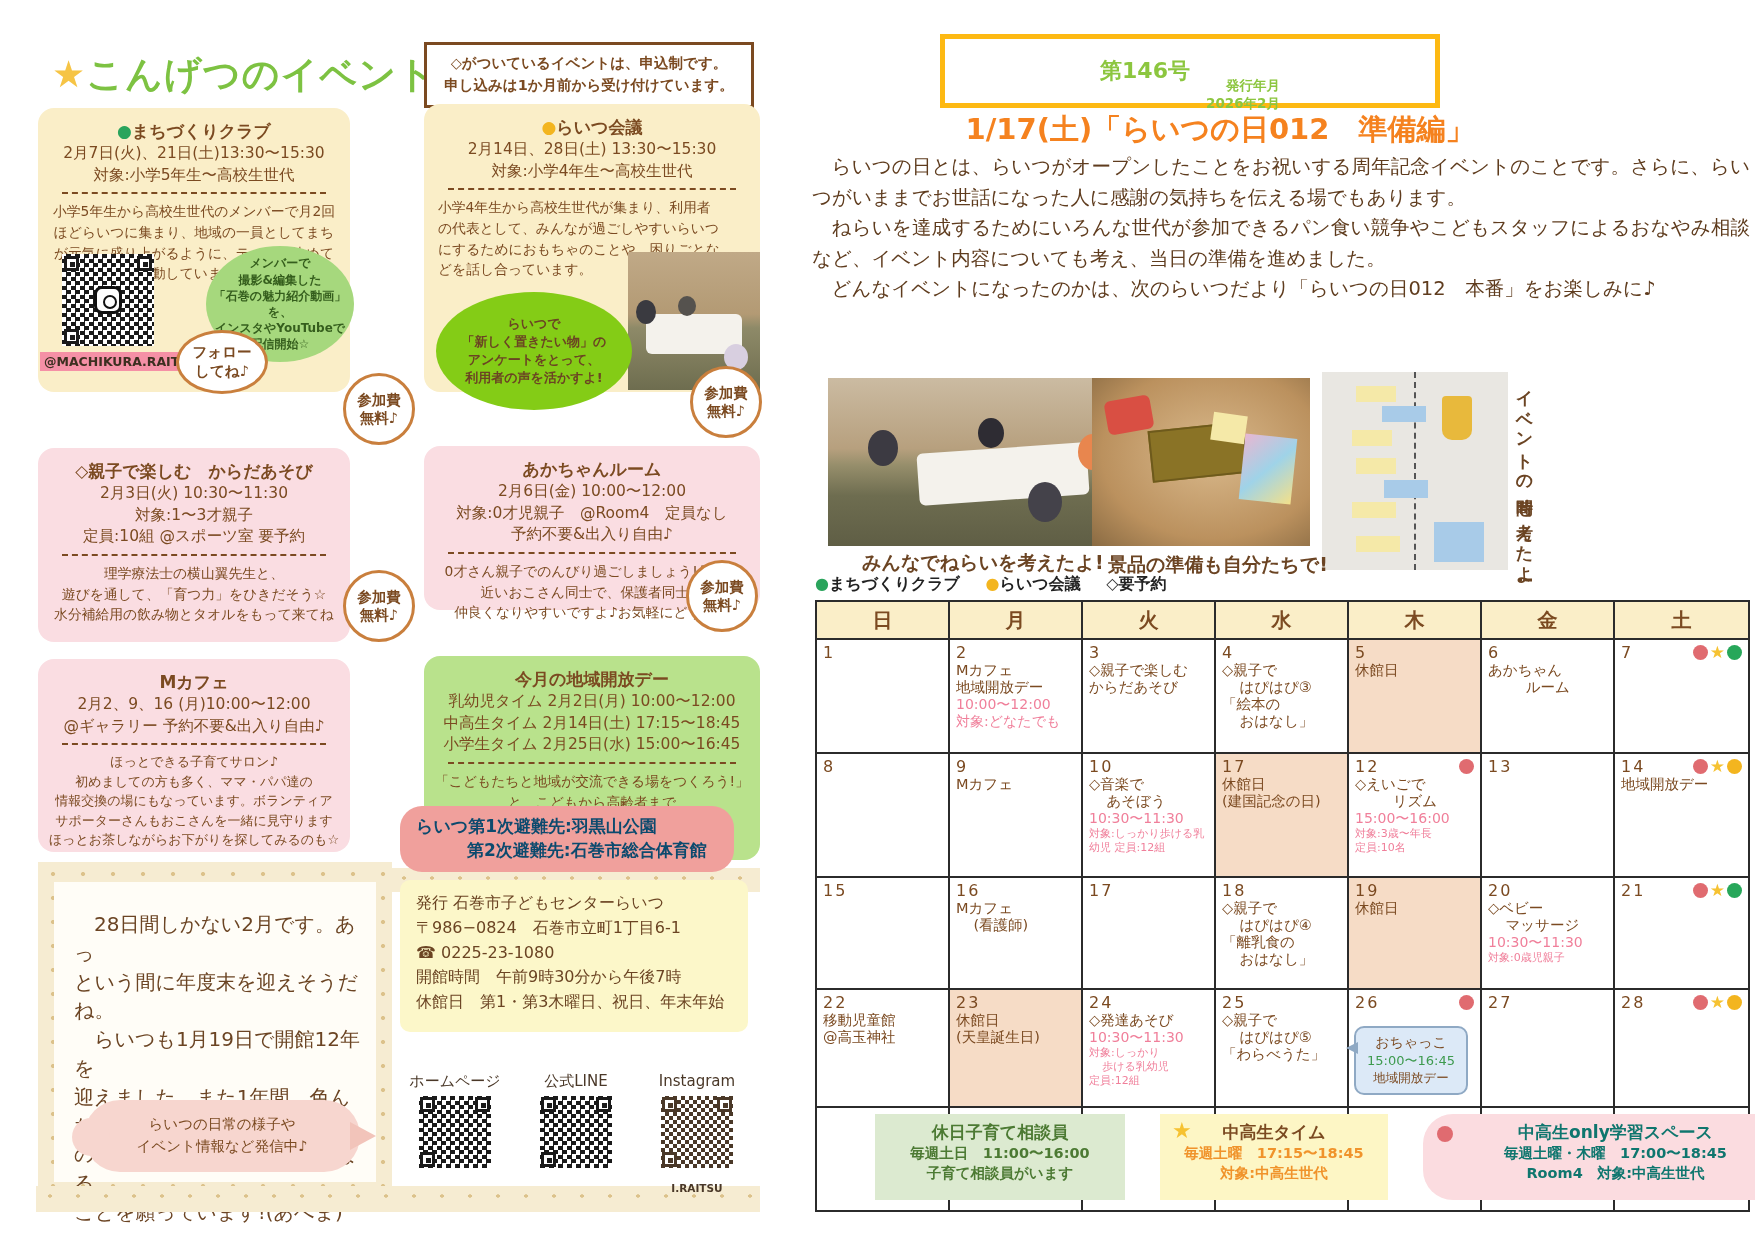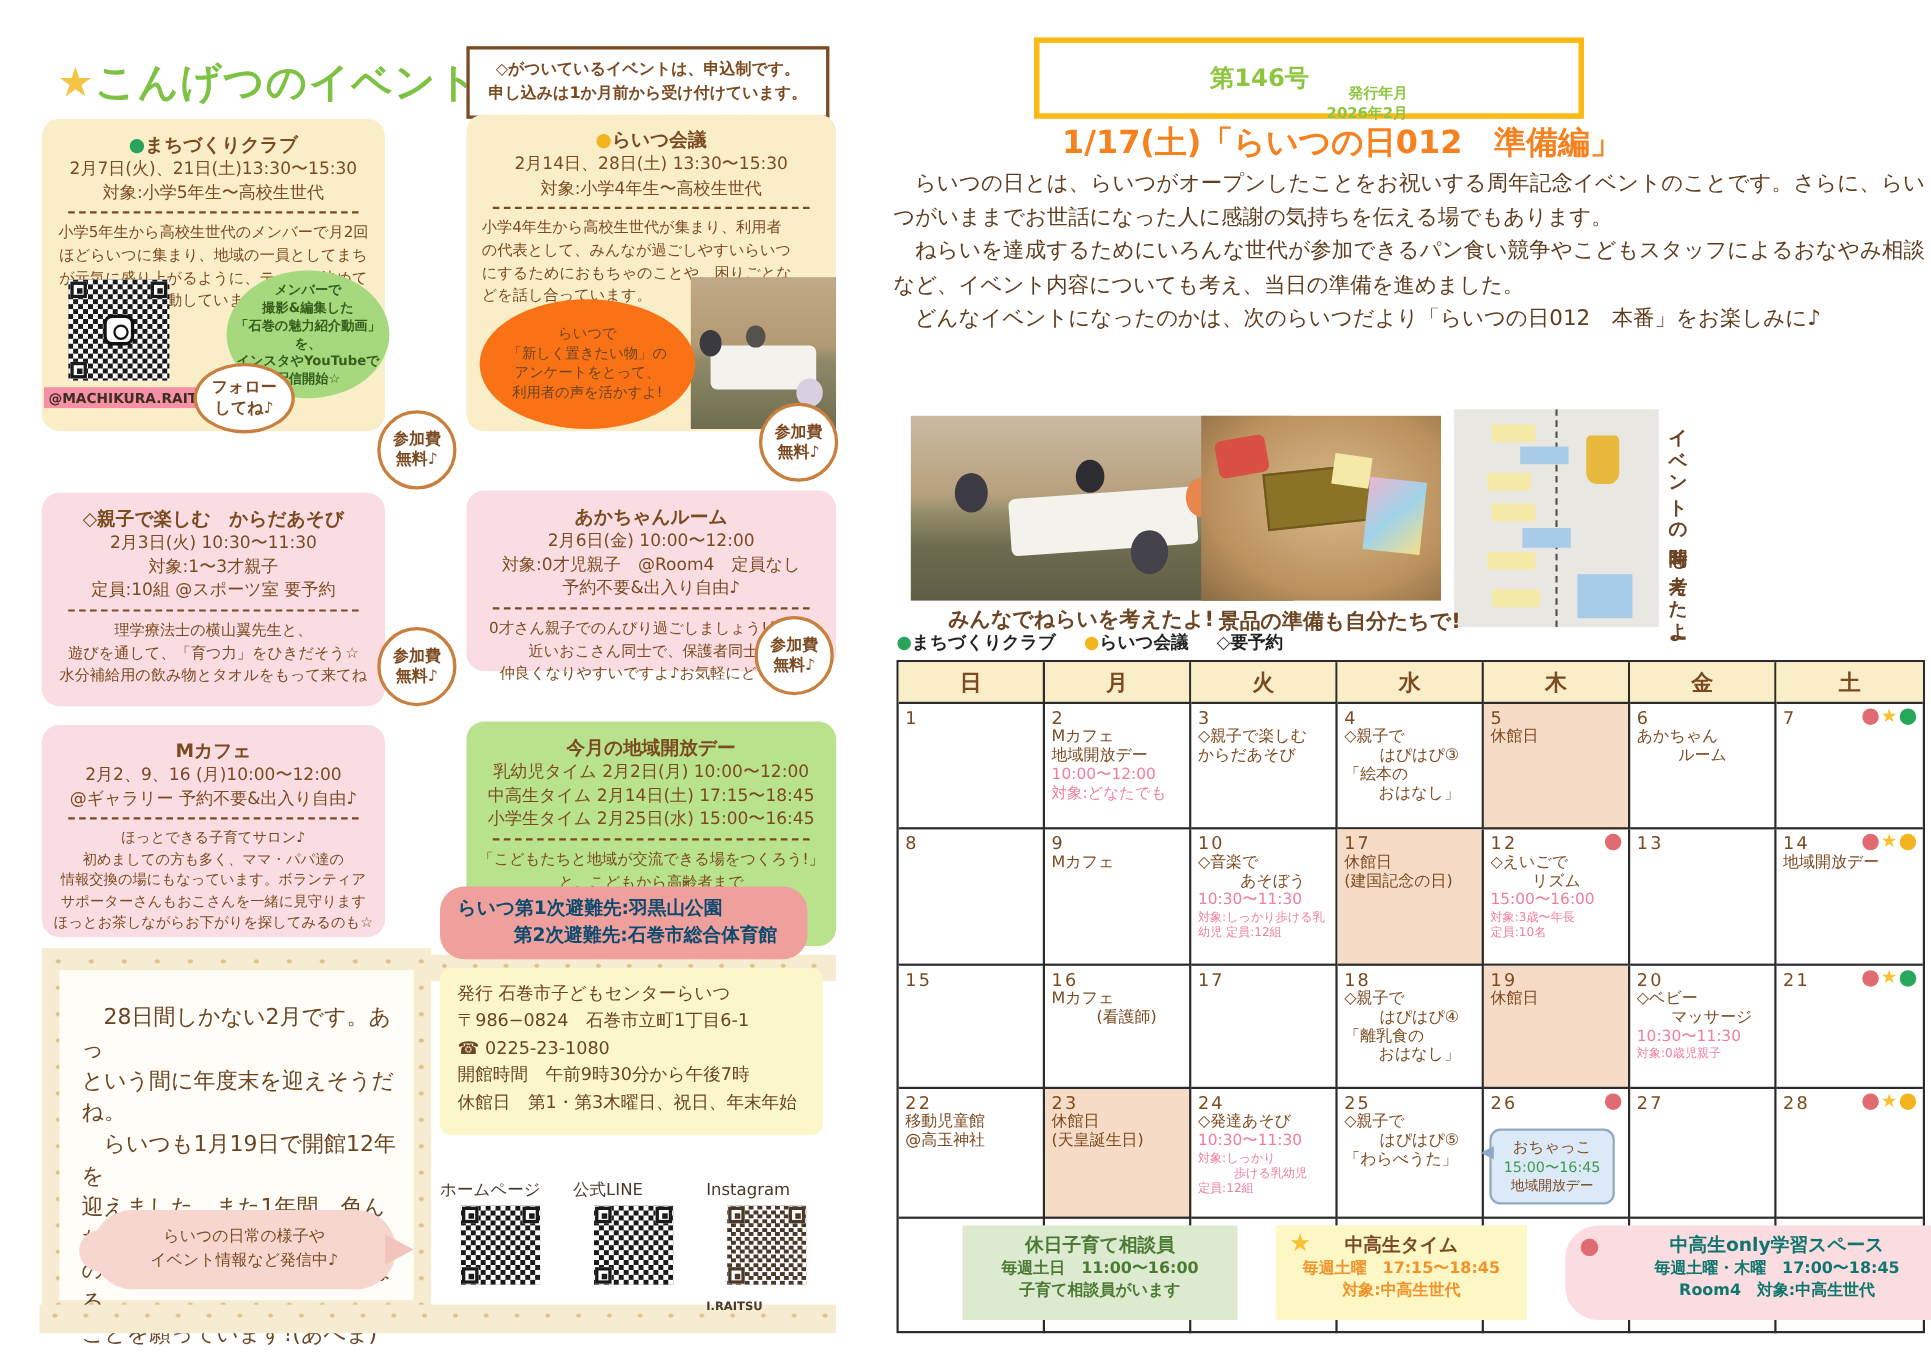--- a/index.html
+++ b/index.html
@@ -49,22 +49,22 @@
     border:2.5px solid #111; border-radius:50%; }
   #machi-handle { left:40px; top:352px; background:#f590a6; color:#3d2f20; font-size:12.5px;
     font-weight:bold; padding:2px 4px; z-index:4; }
 
   .balloon { position:absolute; border-radius:50%; display:flex; align-items:center; justify-content:center;
     text-align:center; z-index:5; }
   #balloon-machi { left:206px; top:246px; width:148px; height:116px; background:#a6d87d;
     color:#355e1d; font-size:12px; font-weight:bold; line-height:1.35; }
   #bubble-follow { left:176px; top:330px; width:92px; height:64px; background:#fff;
     border:3px solid #c97f3d; color:#7b4a21; font-size:14.5px; font-weight:bold; line-height:1.3; z-index:6; }
-  #balloon-kaigi { left:436px; top:272px; width:196px; height:118px; background:#f97316;
-    color:#6b4423; font-size:13px; font-weight:normal; line-height:1.4; }
+  #balloon-kaigi { left:436px; top:292px; width:196px; height:118px; background:#84cc16;
+    color:#6b4423; font-size:13px; font-weight:bold; line-height:1.4; }
 
   .photo { position:absolute; overflow:hidden; }
   #photo-kaigi { left:628px; top:252px; width:132px; height:138px;
     background:linear-gradient(180deg,#c0a987 0%,#b39a74 45%,#8e8a68 55%,#6e6d4f 100%); }
   .ptable { position:absolute; background:#f4f2ec; border-radius:6px; }
   .pperson { position:absolute; border-radius:50%; }
 
   #frame { left:38px; top:862px; width:354px; height:334px; background:#f6ecd2;
     background-image:radial-gradient(#dcc28b 2px, transparent 2.6px); background-size:30px 24px; }
   #frame-in { position:absolute; left:16px; top:20px; right:16px; bottom:14px; background:#fffdf7; }
@@ -81,21 +81,21 @@
     background-image:radial-gradient(#dcc28b 2px, transparent 2.6px); background-size:28px 20px; }
   #tape-top { left:390px; top:868px; width:370px; height:24px; }
   #tape-bottom { left:36px; top:1186px; width:724px; height:26px; }
 
   #evac { left:400px; top:806px; width:334px; height:66px; background:#f0a09c; border-radius:22px;
     color:#0c4a6e; font-size:17px; font-weight:bold; padding:9px 16px; line-height:1.4; text-align:left; }
   #pub { left:400px; top:880px; width:348px; height:152px; background:#fcf7c9; border-radius:10px;
     color:#6b4423; font-size:16px; font-weight:500; padding:11px 16px; line-height:1.55; text-align:left; }
 
   #qrrow { left:400px; top:1072px; width:352px; display:flex; justify-content:space-between; }
-  .qrcol { width:110px; color:#4a3828; font-size:15px; font-weight:500; position:relative; height:118px; }
+  .qrcol { width:110px; text-align:center; color:#4a3828; font-size:15px; font-weight:500; position:relative; height:118px; }
   .qrcol .qr { left:50%; transform:translateX(-50%); top:24px; width:72px; height:72px; }
   .qrsub { position:absolute; bottom:-4px; width:100%; font-size:10.5px; font-weight:bold; color:#4a3828; }
 
   
   #r-head { left:940px; top:34px; width:500px; height:74px; border:5px solid #fdb913; background:#fff;
     display:flex; align-items:center; justify-content:center; gap:16px; }
   #r-issue { color:#8cc63f; font-size:22px; font-weight:bold; }
   #r-masthead { color:#8cc63f; font-size:31px; font-weight:bold; }
   #r-pub { color:#8cc63f; font-size:13.5px; font-weight:bold; text-align:right; line-height:1.3;margin-top:48px; }
 
@@ -130,21 +130,21 @@
     position:relative; font-size:14.5px; color:#7b4a21; overflow:visible; }
   #cal-grid > :nth-child(7n) { border-right:none; }
   .blast { border-bottom:none; }
   .shade { background:#f6dcc6; }
   .dtop { display:flex; justify-content:space-between; align-items:flex-start; }
   .dnum { font-size:16px; letter-spacing:2px; }
   .ic { width:15px; height:15px; border-radius:50%; display:inline-block; margin-left:2px; vertical-align:middle; }
   .ic.red { background:#e06b70; } .ic.green { background:#27a75a; } .ic.yellow { background:#f3b51f; }
   .ic.star { width:auto; height:auto; background:none; color:#f6c232; font-size:17px; line-height:15px; border-radius:0; }
   .cline { line-height:1.18; }
-  .ind { padding-left:1.2em;text-align:center; } .ind2 { padding-left:2.6em; }
+  .ind { padding-left:1.2em; } .ind2 { padding-left:2.6em; }
   .pink { color:#f07f9a; font-size:14px; }
   .spink { color:#f07f9a; font-size:11px; line-height:1.3; }
   .cbubble { position:absolute; left:5px; top:36px; width:114px; background:#dce9f7;
     border:2px solid #8fa9c4; border-radius:10px; padding:6px 2px; text-align:center; z-index:5; }
   .cbubble::before { content:""; position:absolute; left:-10px; top:14px; width:0; height:0;
     border-top:6px solid transparent; border-bottom:6px solid transparent; border-right:12px solid #8fa9c4; }
   .cb1 { font-size:14px; } .cb2 { color:#3d9a4e; font-size:13px; } .cb3 { font-size:12.5px; }
 
   .nbox { position:absolute; top:514px; height:86px; text-align:center; padding-top:7px; z-index:4; }
   .nbox .nt { font-weight:bold; font-size:17px; line-height:1.35; }

